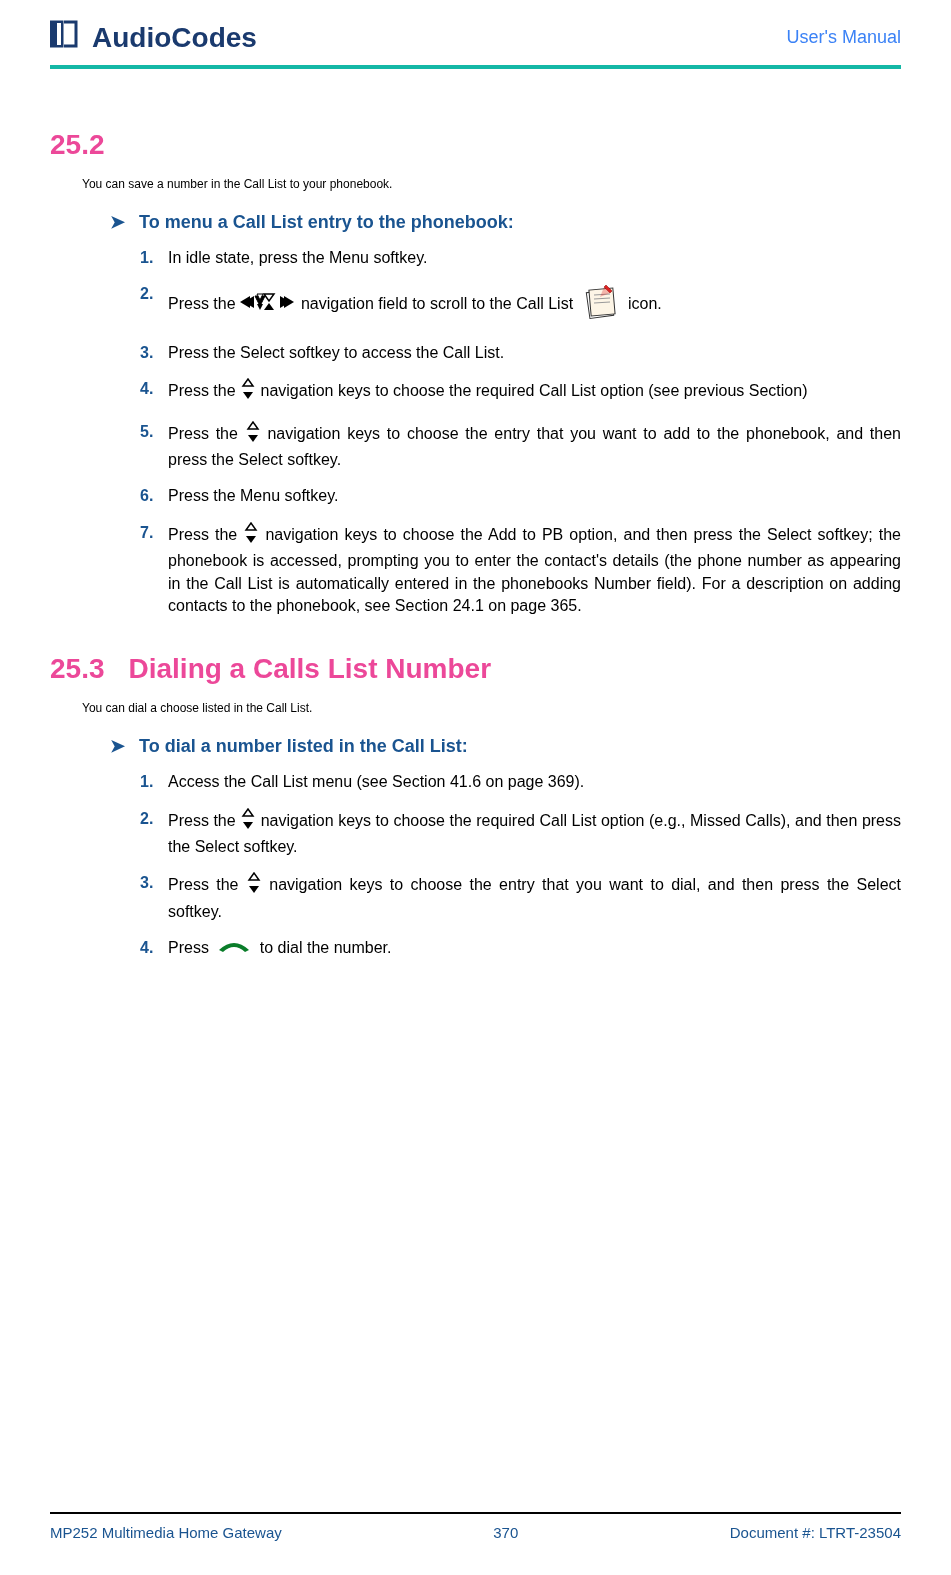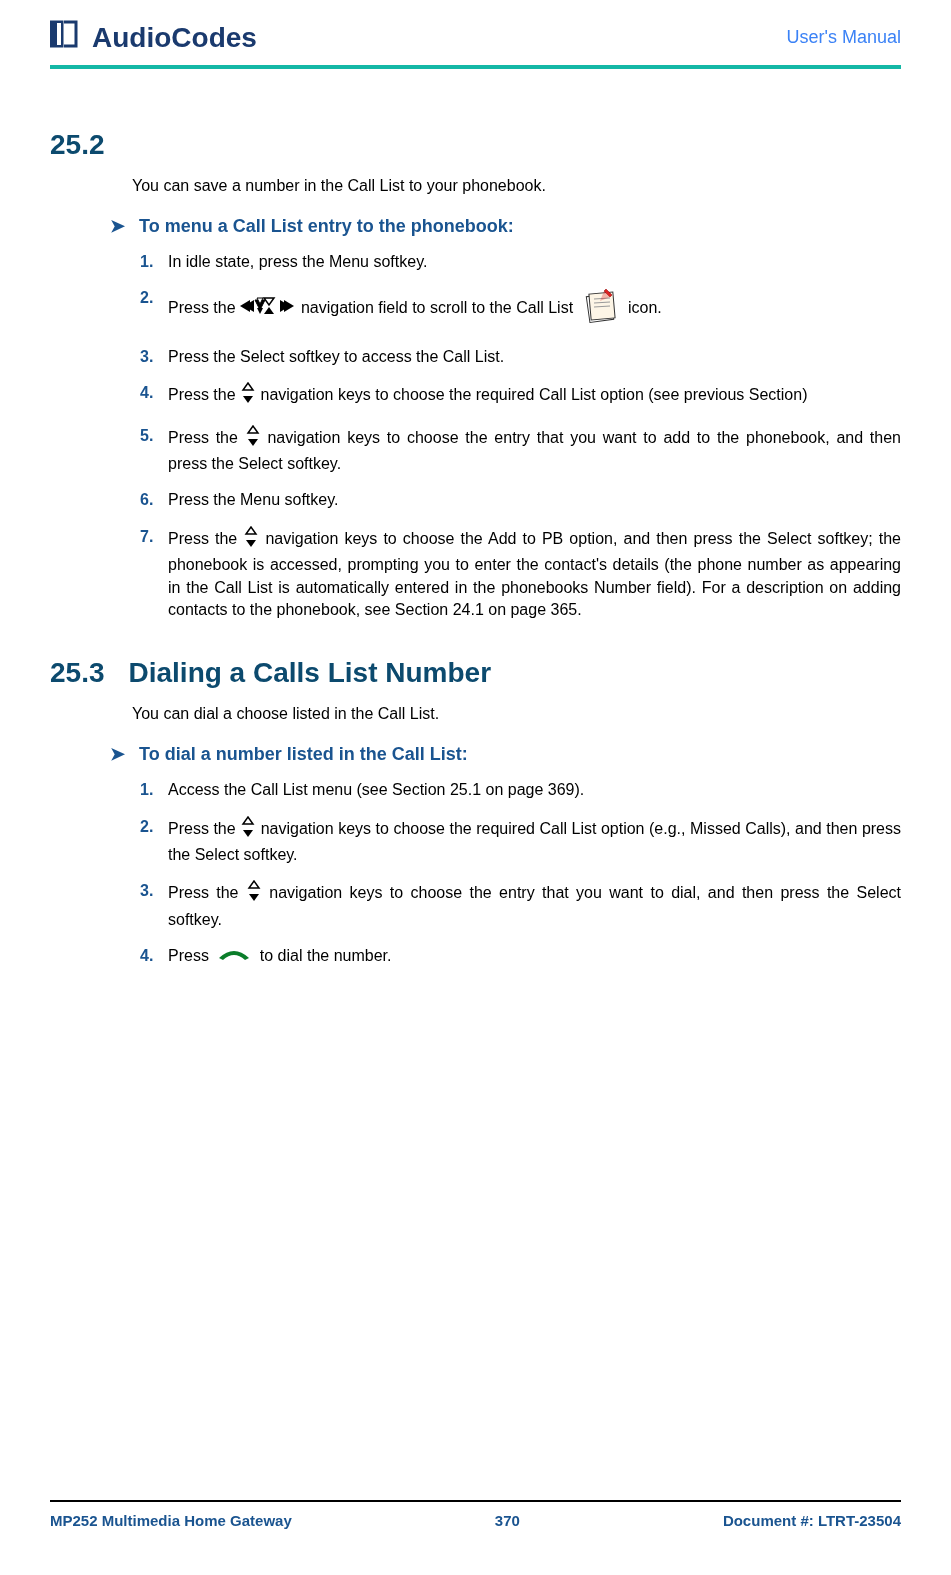--- a/index.html
+++ b/index.html
@@ -32,30 +32,30 @@
       color: #1a3a6e;
     }
     .header-right {
       color: #3b82f6;
       font-size: 18px;
     }
     .content {
       padding-top: 60px;
     }
     .section-heading {
-      color: #0c4a6e;
+      color: #ec4899;
       font-size: 28px;
       font-weight: bold;
       margin-bottom: 16px;
       display: flex;
       gap: 24px;
     }
     .intro-text {
-      margin-left: 82px;
-      font-size: 16px;
+      margin-left: 32px;
+      font-size: 12px;
       margin-bottom: 20px;
     }
     .procedure-heading {
       color: #1a5490;
       font-size: 18px;
       font-weight: bold;
       margin-left: 60px;
       margin-bottom: 14px;
       display: flex;
       align-items: center;
@@ -101,30 +101,29 @@
     .dial-icon {
       display: inline-block;
       vertical-align: middle;
       margin: 0 4px;
     }
     b {
       font-weight: normal;
     }
     .footer {
       position: absolute;
-      bottom: 46px;
+      bottom: 34px;
       left: 50px;
       right: 50px;
       border-top: 2px solid #000;
       padding-top: 10px;
       display: flex;
       justify-content: space-between;
       font-size: 15px;
       color: #1a5490;
-      font-weight: bold;
     }
     .section-block {
       margin-bottom: 36px;
     }
   </style>
 </head>
 <body>
 
 <div class="header">
   <div class="logo">
@@ -255,21 +254,21 @@
       <span>Dialing a Calls List Number</span>
     </div>
     <p class="intro-text">You can dial a choose listed in the Call List.</p>
     <div class="procedure-heading">
       <span class="chevron-icon">➤</span>
       <span>To dial a number listed in the Call List:</span>
     </div>
     <ol class="step-list">
       <li class="step-item">
         <span class="step-num">1.</span>
-        <span class="step-text">Access the Call List menu (see Section 25.1 on page 369).</span>
+        <span class="step-text">Access the Call List menu (see Section 41.6 on page 369).</span>
       </li>
       <li class="step-item">
         <span class="step-num">2.</span>
         <span class="step-text">
           <span>Press the </span>
           <span class="nav-icon-ud">
             <svg width="16" height="22" viewBox="0 0 16 22">
                 <polygon points="3,8 13,8 8,1" fill="#fff" stroke="#000" stroke-width="1.5"></polygon>
                 <polygon points="3,14 13,14 8,21" fill="#000"></polygon>
               </svg>

